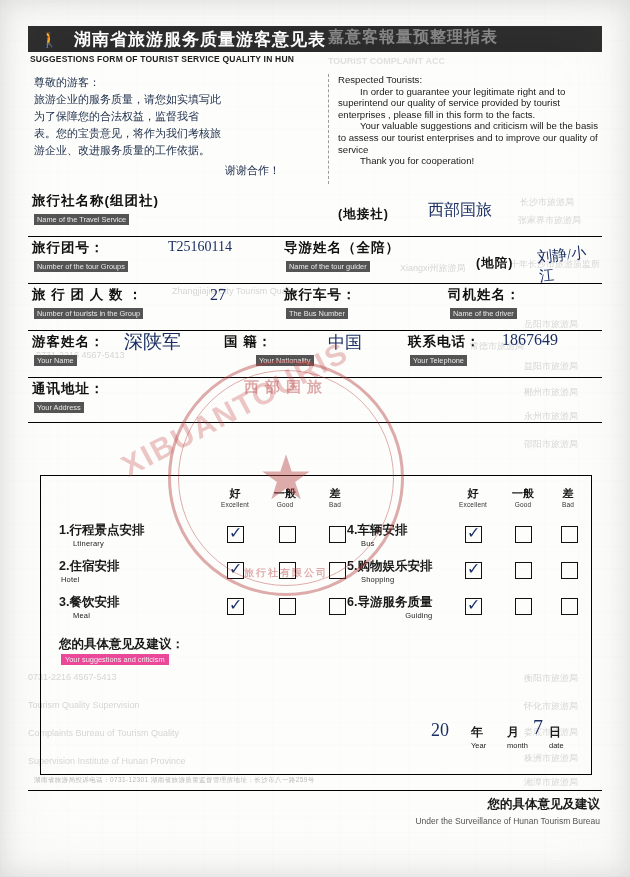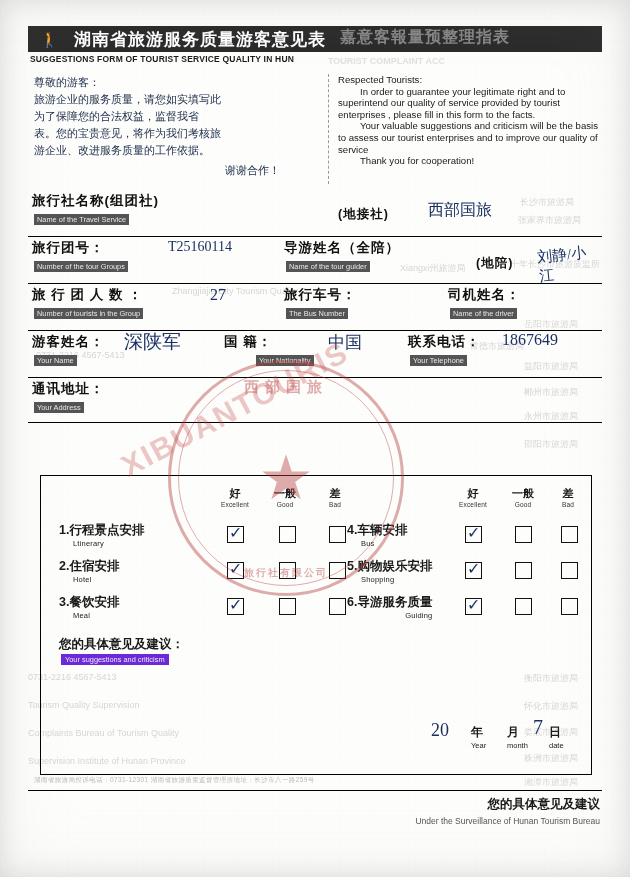--- a/index.html
+++ b/index.html
@@ -14,21 +14,21 @@
   }
   .edgeshadow{position:absolute;inset:0;pointer-events:none;
     box-shadow: inset 0 0 26px rgba(120,120,120,.22), inset 0 0 70px rgba(160,160,160,.12);}
 
   
   .hdr{position:absolute;left:28px;top:26px;width:574px;height:42px;}
   .hdr-bar{position:absolute;left:0;top:0;width:574px;height:26px;background:#2b2b2b;}
   .hdr-title{position:absolute;left:46px;top:1px;color:#fff;font-size:17px;font-weight:bold;letter-spacing:1px;line-height:25px;}
   .hdr-logo{position:absolute;left:10px;top:4px;width:24px;height:19px;color:#fff;font-size:15px;line-height:19px;text-align:center;}
   .hdr-sub{position:absolute;left:2px;top:28px;font-size:8.5px;font-weight:bold;letter-spacing:.2px;color:#1d1d1d;}
-  .hdr-ghost{position:absolute;left:312px;top:1px;font-size:16px;font-weight:bold;color:#cfcfcf;opacity:.55;letter-spacing:1px;}
+  .hdr-ghost{position:absolute;left:300px;top:1px;font-size:16px;font-weight:bold;color:#cfcfcf;opacity:.55;letter-spacing:1px;}
   .hdr-ghost2{position:absolute;left:300px;top:30px;font-size:9px;font-weight:bold;color:#cfcfcf;opacity:.6;}
 
   
   .stmt{position:absolute;left:28px;top:74px;width:574px;height:110px;}
   .stmt-l{position:absolute;left:6px;top:0;width:286px;}
   .stmt-r{position:absolute;left:310px;top:0;width:262px;font-size:9.6px;line-height:11.6px;}
   .vdiv{position:absolute;left:300px;top:0;height:110px;border-left:1px dashed #9a9a9a;}
   .hand{font-family:"Liberation Serif",serif;color:#20304d;}
   .stmt-l .hand{font-size:11px;line-height:17px;}
   .stmt-sign{position:absolute;right:40px;top:88px;font-size:11px;}
@@ -44,21 +44,21 @@
   
   .rate{position:absolute;left:40px;top:475px;width:550px;height:298px;border:1px solid #000;}
   .rhead{position:absolute;font-size:11px;font-weight:bold;text-align:center;width:44px;}
   .rhead .en{display:block;font-size:6.5px;font-weight:normal;color:#333;letter-spacing:.2px;}
   .ritem{position:absolute;font-size:12.5px;font-weight:bold;white-space:nowrap;}
   .ritem .en{display:block;font-size:7.5px;font-weight:normal;color:#222;letter-spacing:.2px;}
   .box{position:absolute;width:15px;height:15px;border:1px solid #111;background:transparent;}
   .tick{position:absolute;font-family:"Liberation Serif",serif;color:#1b2f6b;font-size:16px;line-height:14px;}
 
   .sugg-l{position:absolute;left:18px;top:160px;font-size:12.5px;font-weight:bold;}
-  .sugg-en{position:absolute;left:20px;top:178px;font-size:7.4px;color:#eee;background:#6d28d9;padding:1px 4px;}
+  .sugg-en{position:absolute;left:20px;top:178px;font-size:7.4px;color:#eee;background:#ec4899;padding:1px 4px;}
 
   
   .date{position:absolute;left:430px;top:248px;font-size:12px;font-weight:bold;}
   .date .en{display:block;font-size:7.5px;font-weight:normal;color:#222;}
 
   
   .foot{position:absolute;left:28px;top:790px;width:574px;}
   .foot-line{position:absolute;left:0;top:0;width:574px;border-top:1px solid #000;}
   .foot-cn{position:absolute;right:2px;top:6px;font-size:12.5px;font-weight:bold;}
   .foot-en{position:absolute;right:2px;top:26px;font-size:8.5px;color:#555;}
@@ -215,21 +215,21 @@
       <span>1.</span><span>行程景点安排</span>
       <span class="en" style="margin-left:14px;">Ltinerary</span>
     </div>
     <div class="box" style="left:186px;top:50px;"></div>
     <div class="tick" style="left:188px;top:50px;">✓</div>
     <div class="box" style="left:238px;top:50px;"></div>
     <div class="box" style="left:288px;top:50px;"></div>
 
     <div class="ritem" style="left:18px;top:82px;">
       <span>2.</span><span>住宿安排</span>
-      <span class="en" style="margin-left:14px;">Hotel</span>
+      <span class="en" style="margin-left:2px;">Hotel</span>
     </div>
     <div class="box" style="left:186px;top:86px;"></div>
     <div class="tick" style="left:188px;top:86px;">✓</div>
     <div class="box" style="left:238px;top:86px;"></div>
     <div class="box" style="left:288px;top:86px;"></div>
 
     <div class="ritem" style="left:18px;top:118px;">
       <span>3.</span><span>餐饮安排</span>
       <span class="en" style="margin-left:14px;">Meal</span>
     </div>

